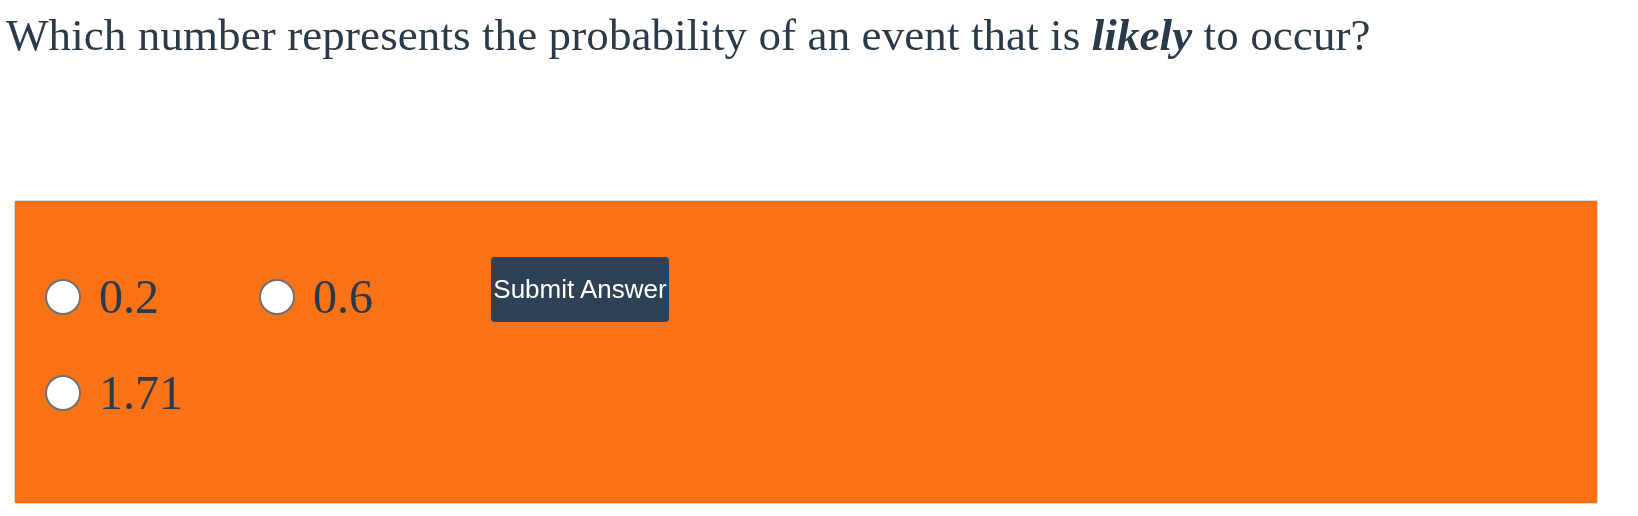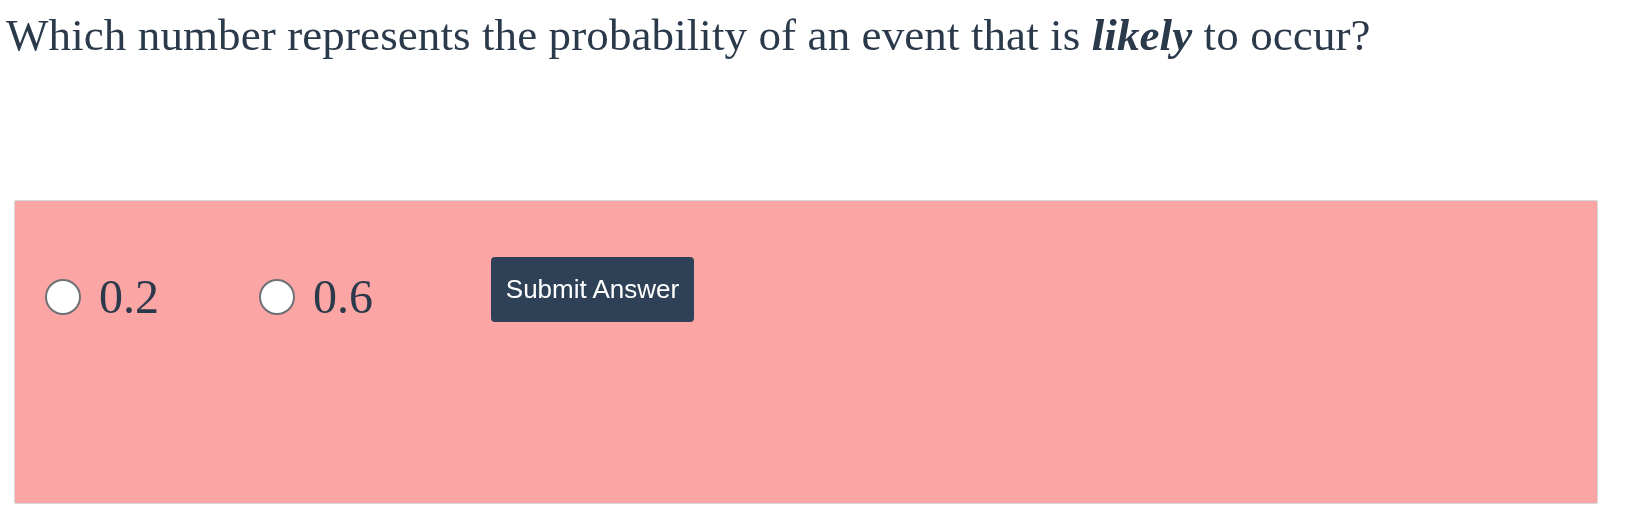--- a/index.html
+++ b/index.html
@@ -40,21 +40,21 @@
   }
 
   
   .answer-panel {
     position: absolute;
     left: 14px;
     top: 200px;
     width: 1584px;
     height: 304px;
     box-sizing: border-box;
-    background: #fca5a5;
+    background: #f97316;
     border: 1px solid #d5d7db;
     border-radius: 2px;
   }
 
   .options-grid {
     position: absolute;
     left: 30px;
     top: 48px;
     display: grid;
     grid-template-columns: 214px 214px;
@@ -85,21 +85,21 @@
     line-height: 48px;
     color: #2b3a4b;
     white-space: nowrap;
   }
 
   
   .submit-button {
     position: absolute;
     left: 476px;
     top: 56px;
-    width: 203px;
+    width: 178px;
     height: 65px;
     background: #2f4156;
     color: #ffffff;
     border: none;
     border-radius: 4px;
     font-family: "Liberation Sans", sans-serif;
     font-size: 26px;
     line-height: 65px;
     text-align: center;
     padding: 0;
@@ -124,20 +124,24 @@
         <span class="radio-outer"></span>
         <span class="option-label">0.2</span>
       </div>
 
 
       <div class="option">
         <span class="radio-outer"></span>
         <span class="option-label">0.6</span>
       </div>
 
+      <div class="option">
+        <span class="radio-outer"></span>
+        <span class="option-label">1.71</span>
+      </div>
 
     </div>
 
     <button class="submit-button">Submit Answer</button>
 
   </div>
 
 </div>
 
 </body></html>

